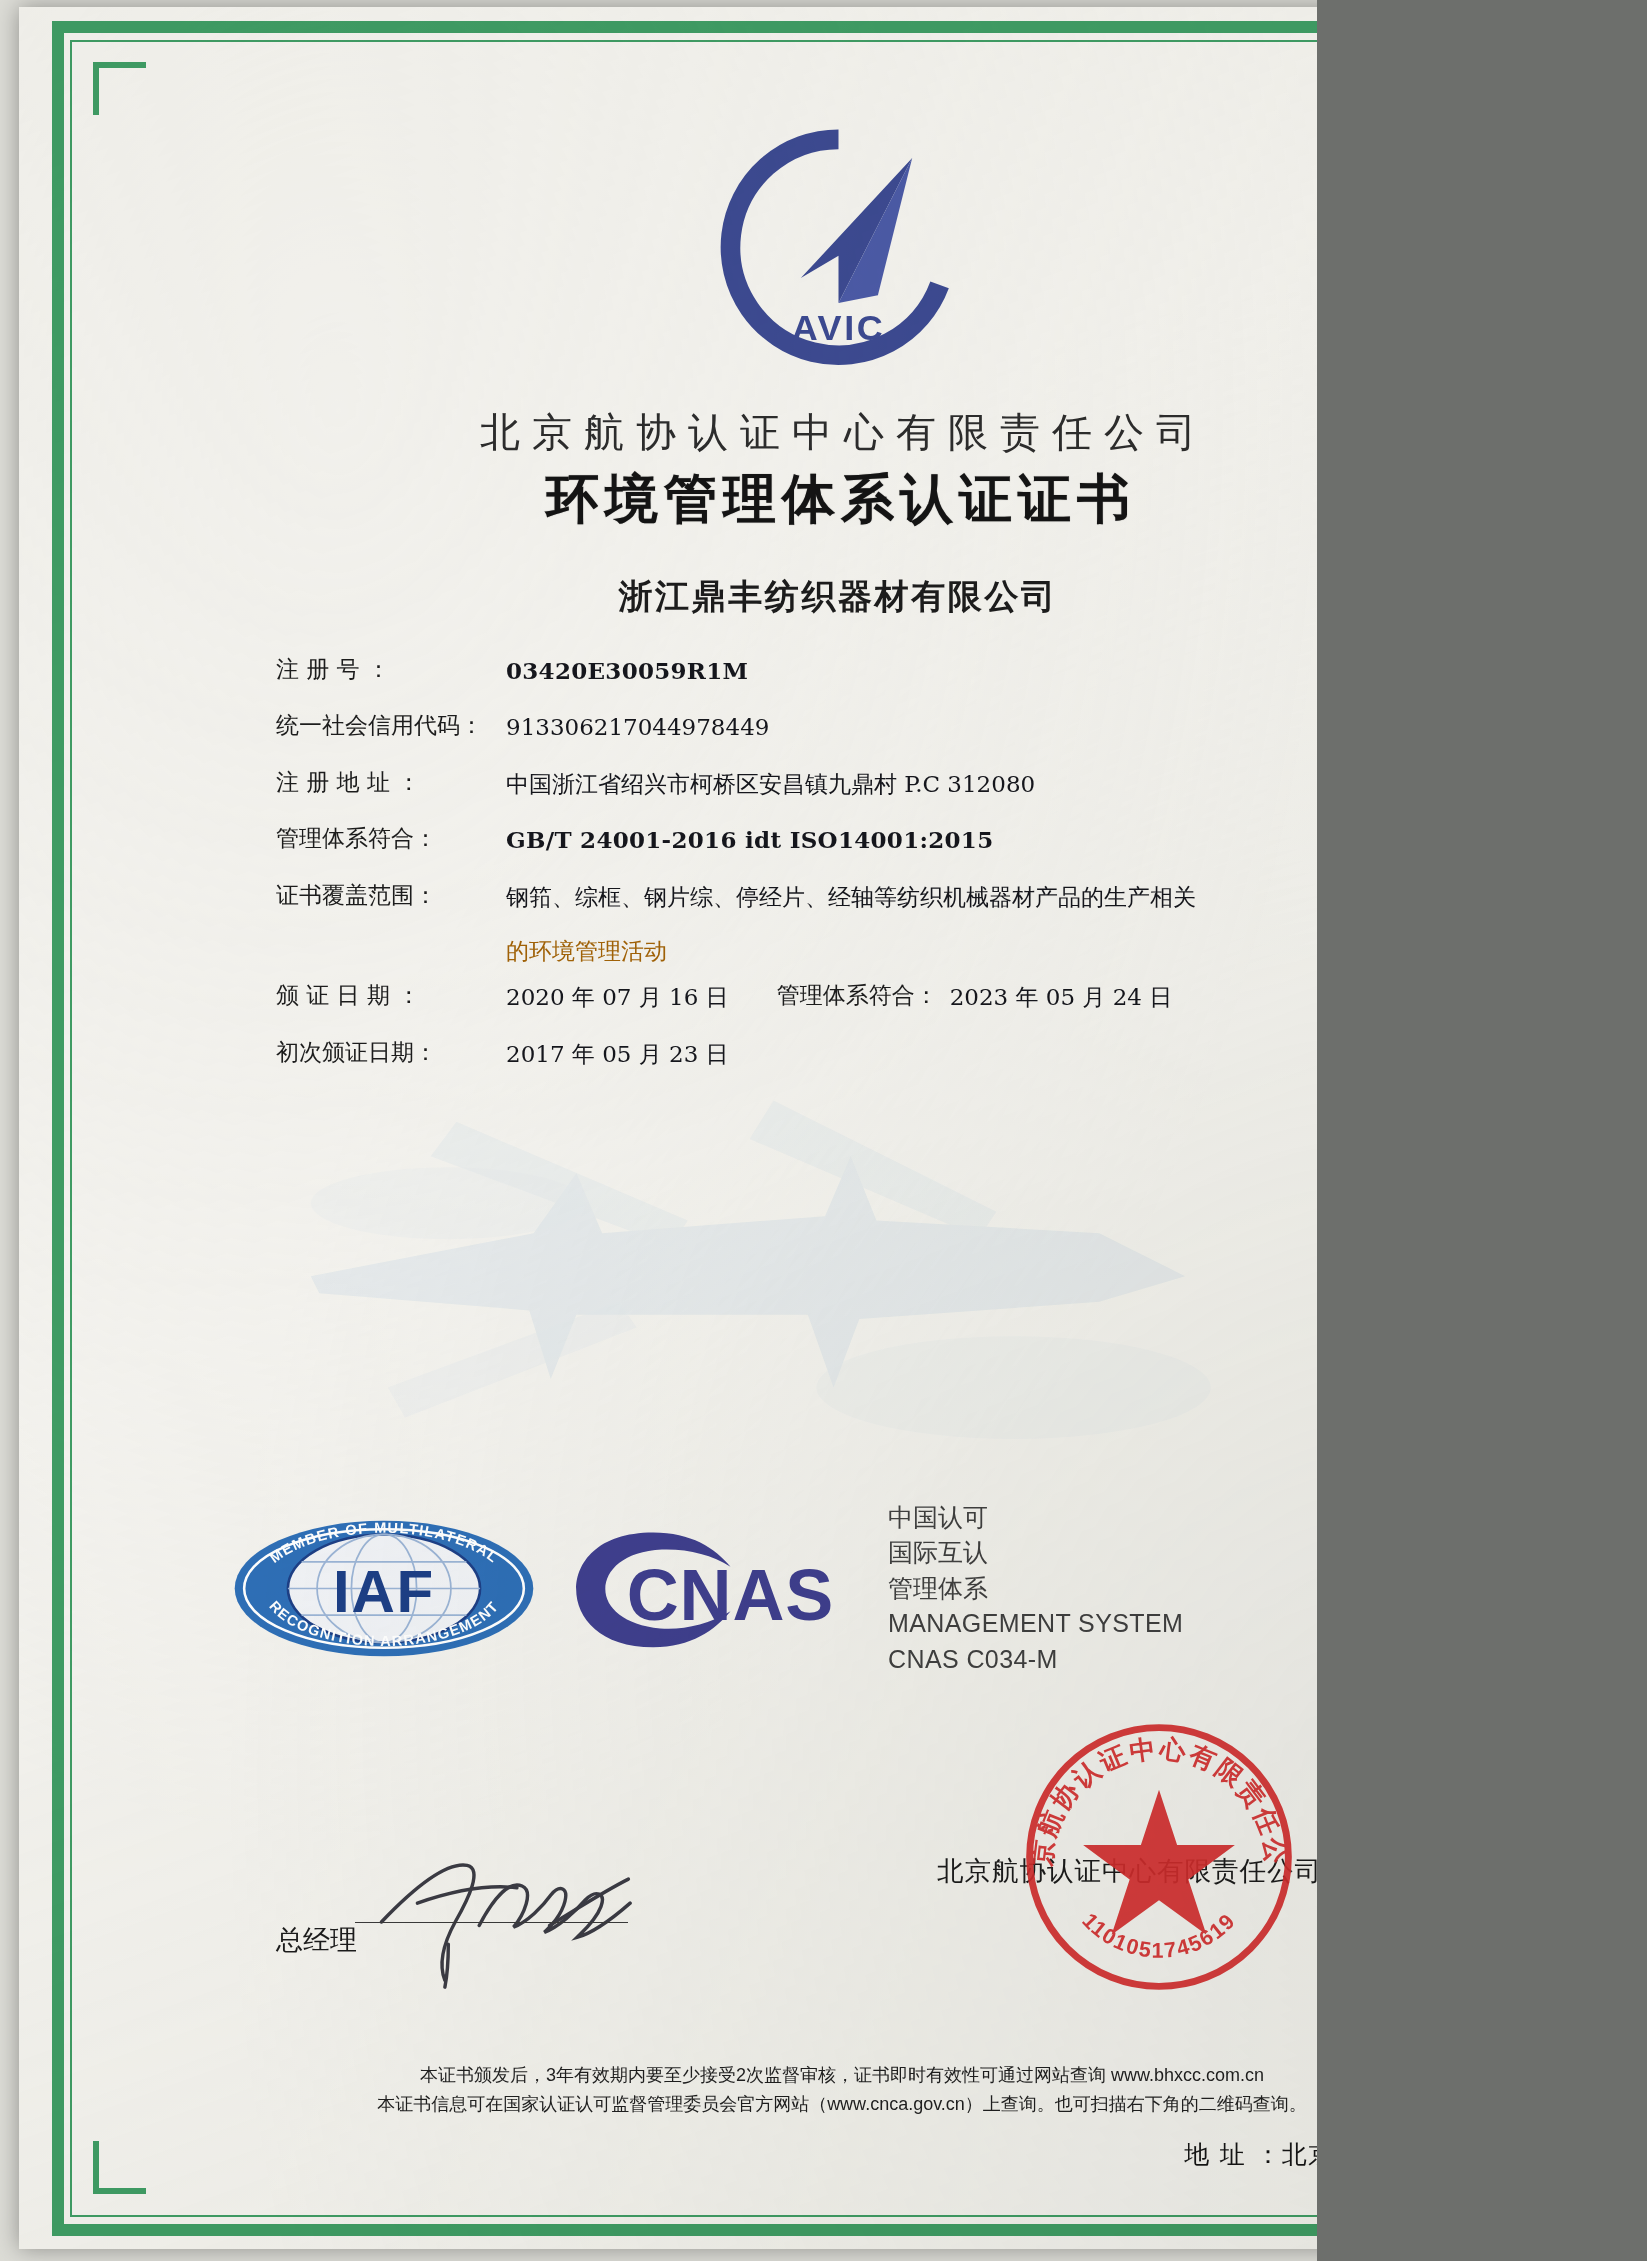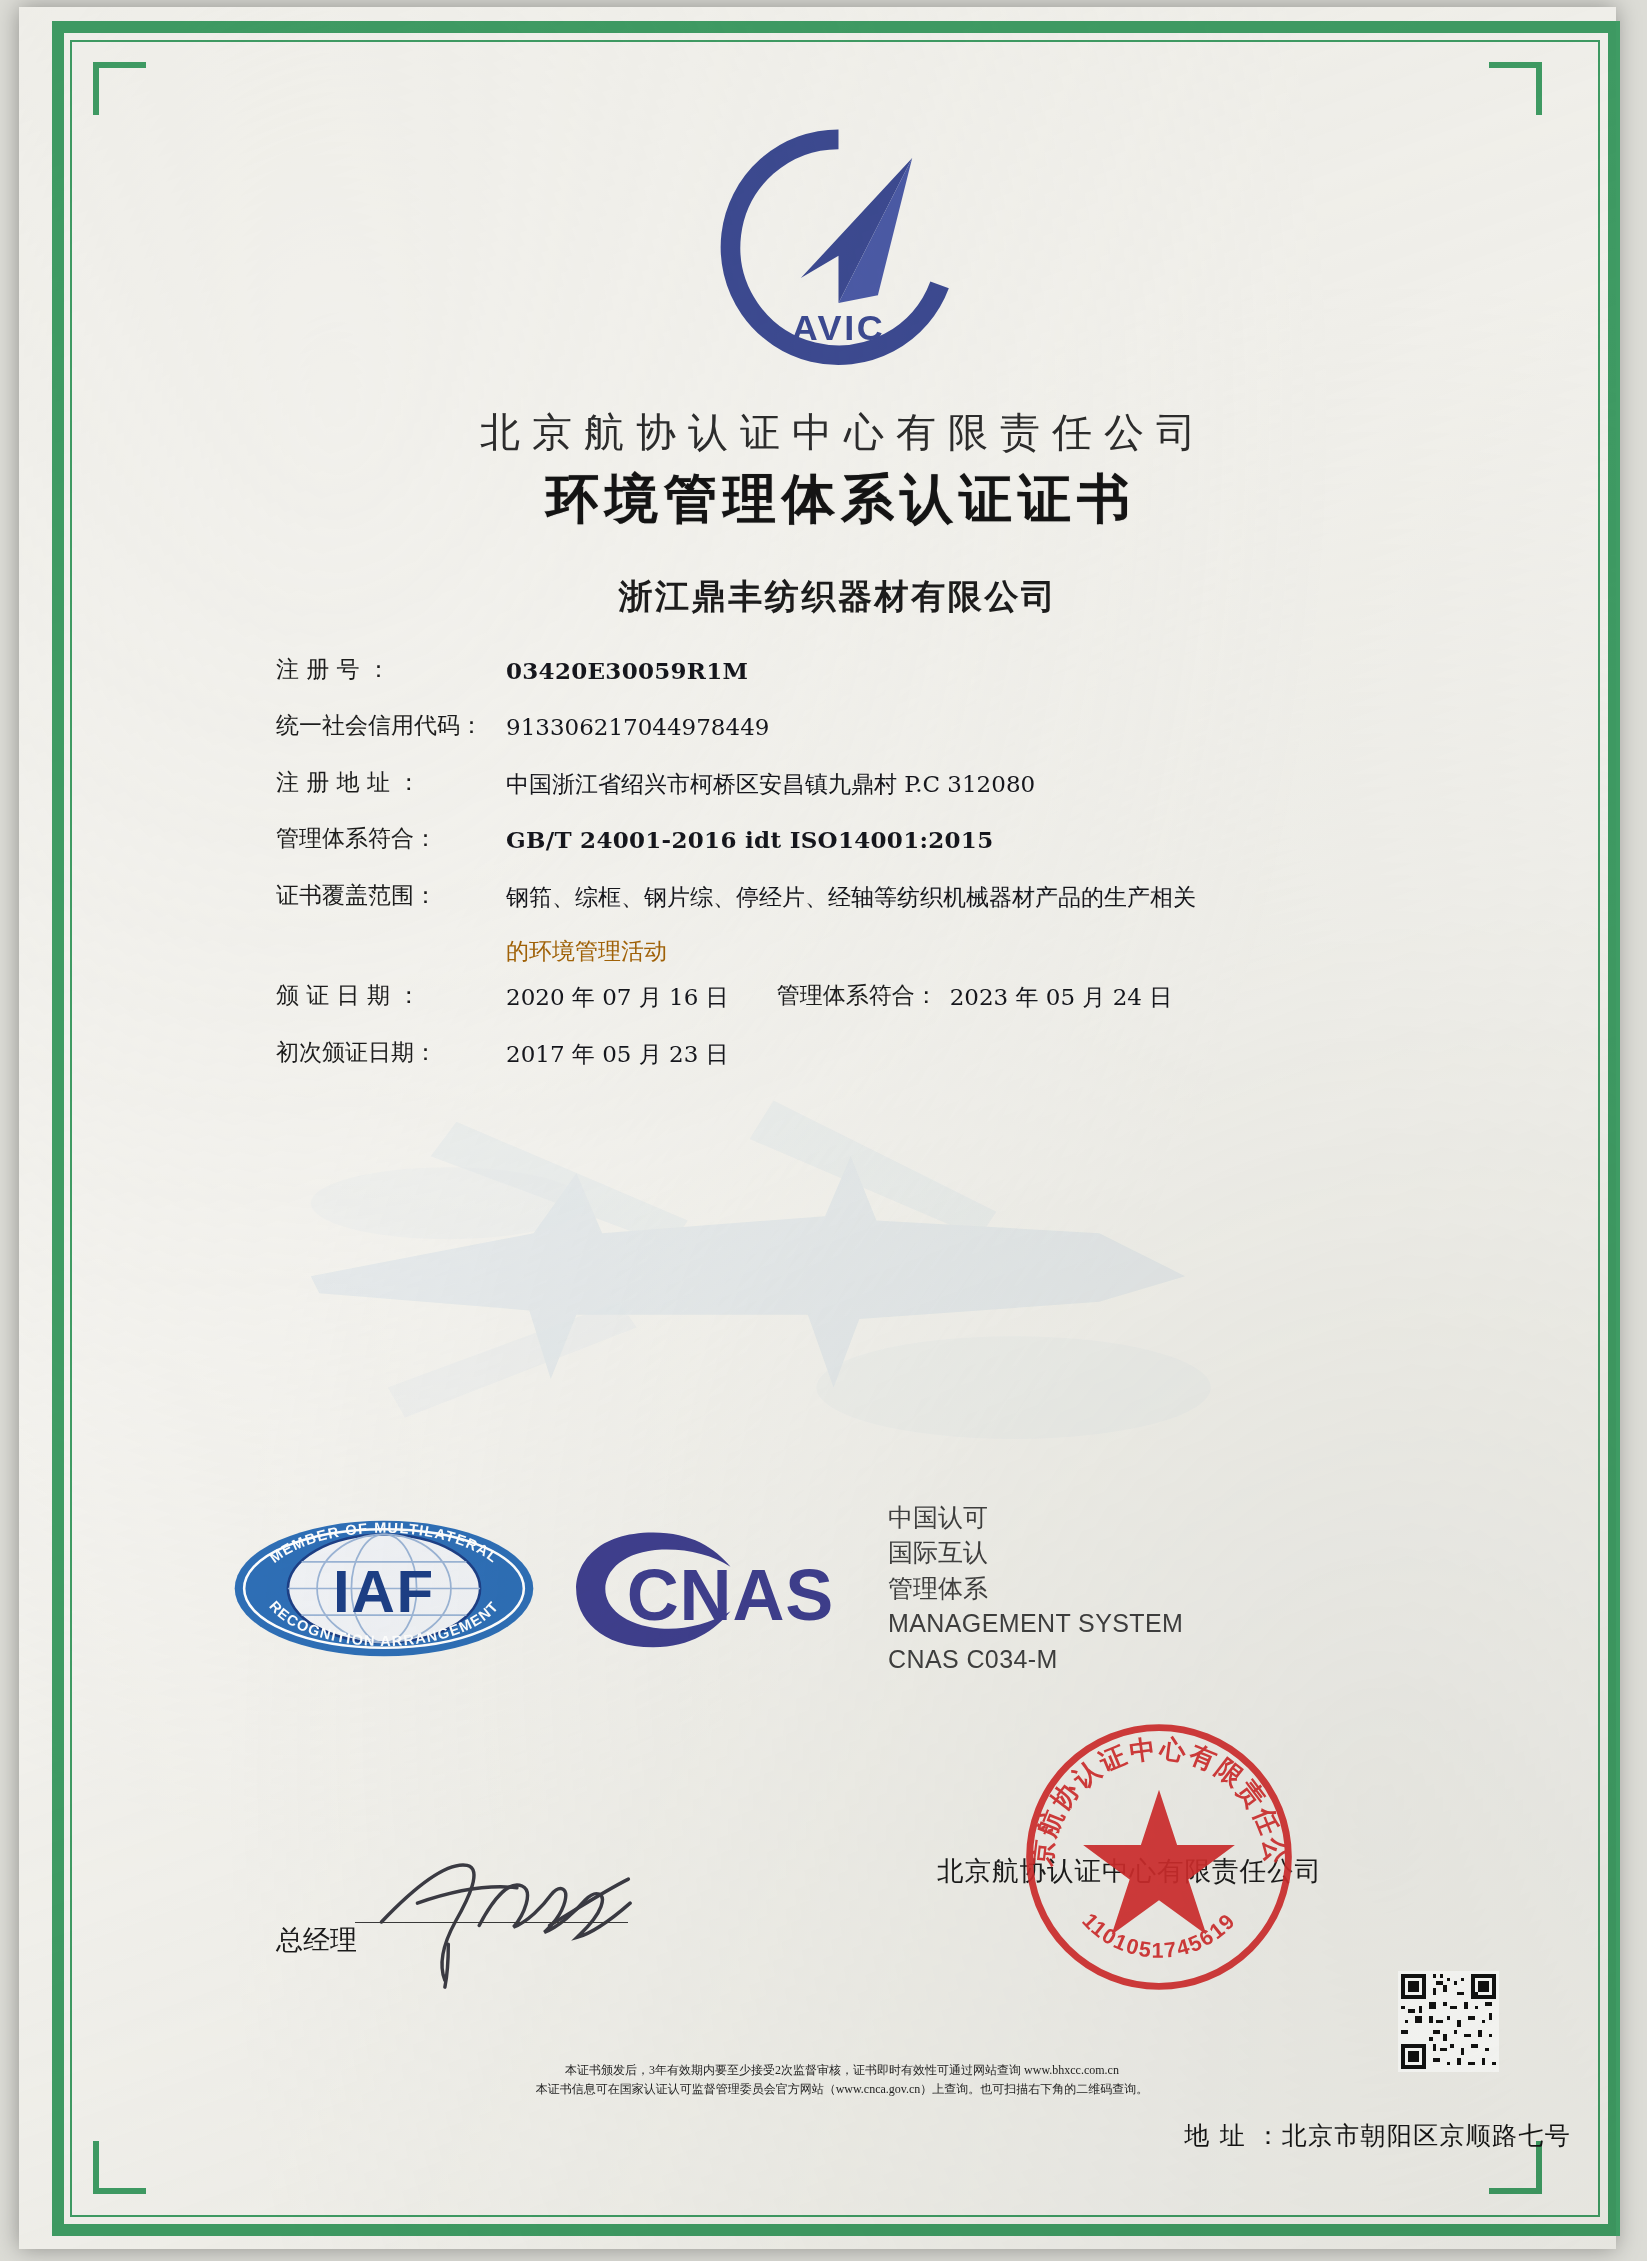--- a/index.html
+++ b/index.html
@@ -10,21 +10,21 @@
   body {
     width: 1647px;
     height: 2261px;
     font-family: "Liberation Serif", "DejaVu Serif", serif;
     -webkit-font-smoothing: antialiased;
   }
 
   
   .scan {
     position: relative;
-    width: 1647px;
+    width: 1317px;
     height: 2261px;
     background: #dcdcd6;
     overflow: hidden;
   }
   .paper {
     position: absolute;
     left: 19px;
     top: 6.9px;
     width: 1597px;
     height: 2242px;
@@ -254,24 +254,24 @@
 
   
   .footnotes {
     position: absolute;
     left: 94px;
     top: 2054px;
     width: 1458px;
     text-align: center;
   }
   .fn {
-    font-size: 12px;
+    font-size: 18px;
     color: #1f1f1f;
     line-height: 1.62;
-    font-family: Liberation Serif, serif;
+    font-family: Liberation Sans, sans-serif;
   }
   .addr {
     margin-top: 19px;
     font-size: 25px;
     letter-spacing: 1.3px;
     color: #151515;
     font-family: "DejaVu Serif", serif;
     text-align: right;
   }
 </style>

